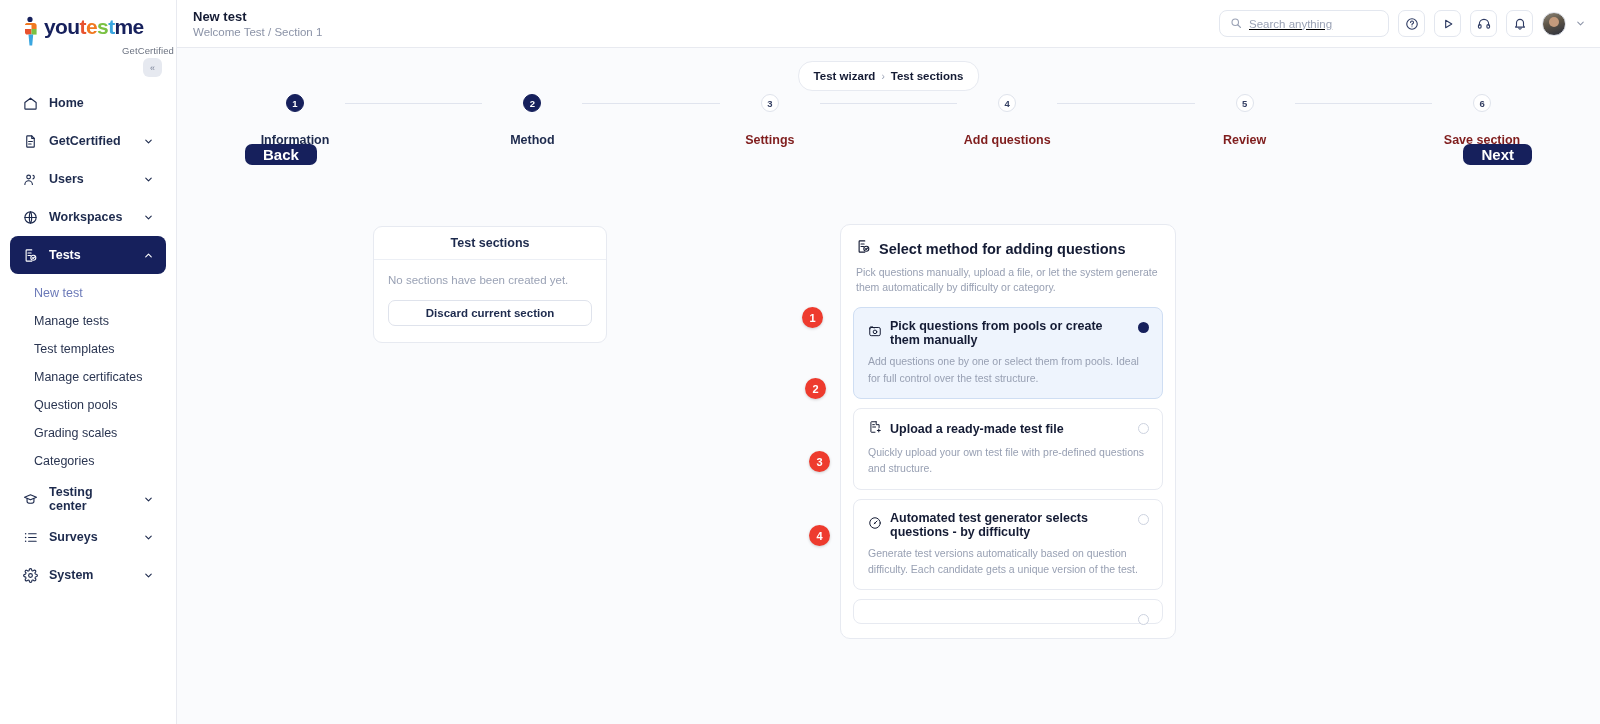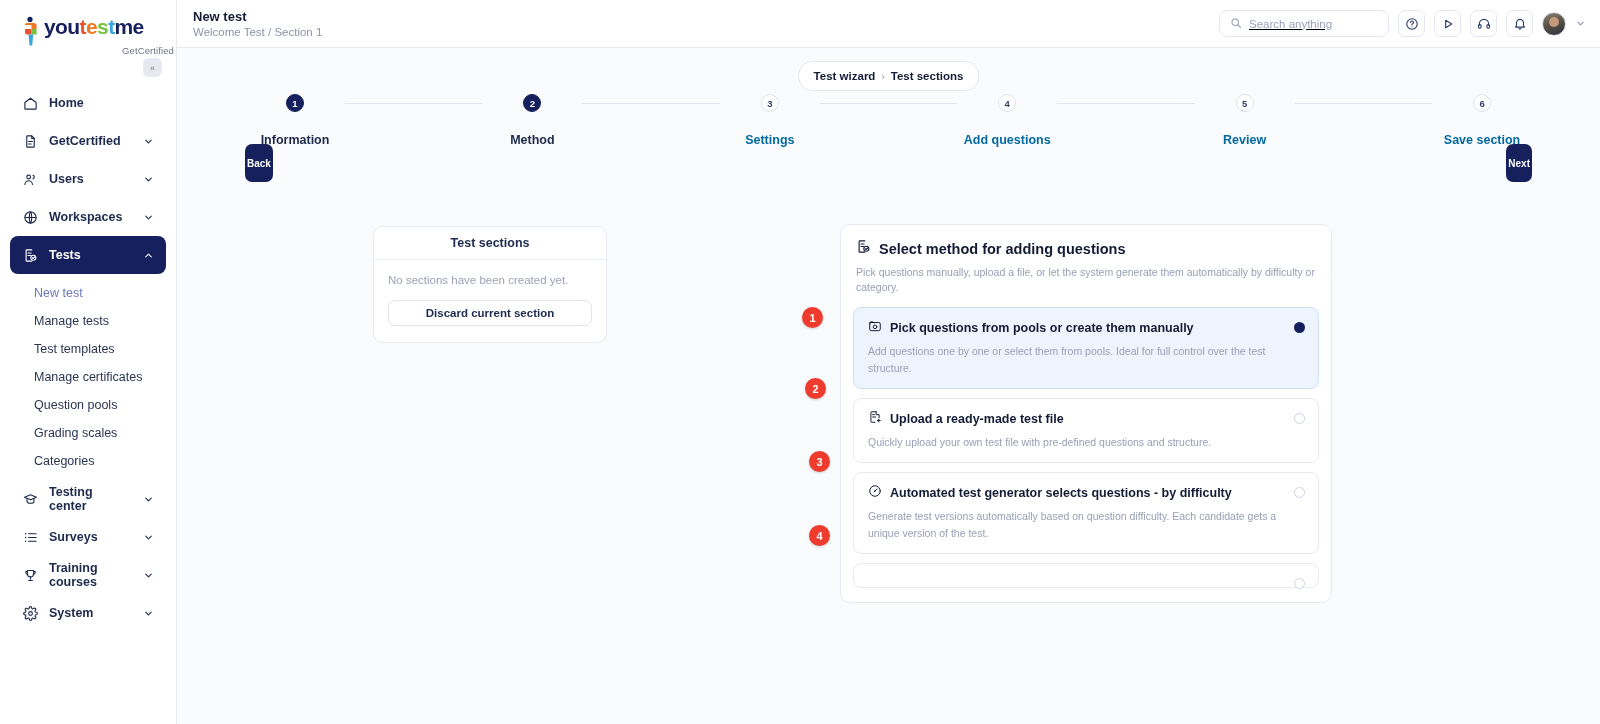--- a/index.html
+++ b/index.html
@@ -105,27 +105,27 @@
   .steps { display: flex; align-items: flex-start; }
   .step { display: flex; flex-direction: column; align-items: center; flex: 0 0 auto; width: 100px; }
   .step-circle {
     width: 18px; height: 18px; border-radius: 50%;
     display: flex; align-items: center; justify-content: center;
     font-size: 9.5px; font-weight: 700;
     background: #16205c; color: #fff; border: 1px solid #16205c;
   }
   .step.inactive .step-circle { background: #fff; color: #343f63; border: 1px solid #dfe3ec; font-weight:600;}
   .step-label { margin-top: 21px; font-size: 12.5px; font-weight: 600; color: #1d2a4d; white-space: nowrap; }
-  .step.inactive .step-label { color: #0369a1; text-align: center; }
+  .step.inactive .step-label { color: #7f1d1d; text-align: center; }
   .step-line { flex: 1; height: 1px; background: #e0e4ee; margin-top: 9px; }
 
   .nav-buttons { position: absolute; top: 96px; left: 68px; right: 68px; display: flex; }
   .btn-primary {
     background: #16205c; color: #fff; border: none; border-radius: 7px;
-    height: 38px; padding: 0 2px; font-size: 10px; font-weight: 700;
+    height: 21px; padding: 0 18px; font-size: 15px; font-weight: 700;
     cursor: pointer; font-family: inherit;
   }
   .btn-next { margin-left: auto; }
 
   
   .sections-card {
     position: absolute; left: 196px; top: 178px; width: 234px;
     background: #fff; border: 1px solid #e7eaf1; border-radius: 9px;
   }
   .sections-head {
@@ -136,21 +136,21 @@
   .sections-body { padding: 14px 14px 16px; }
   .sections-empty { font-size: 11.5px; color: #9aa2b5; margin-bottom: 14px; }
   .btn-outline {
     width: 100%; height: 26px; border: 1px solid #dfe3ec; border-radius: 7px;
     background: #fff; font-size: 11.5px; font-weight: 700; color: #1d2a4d;
     cursor: pointer; font-family: inherit;
   }
 
   
   .method-panel {
-    position: absolute; left: 663px; top: 176px; width: 492px;
+    position: absolute; left: 663px; top: 176px; width: 336px;
     background: #fff; border: 1px solid #e7eaf1; border-radius: 10px;
     padding: 14px 12px 14px;
   }
   .mp-title-row { display: flex; align-items: center; gap: 8px; padding: 0 3px; }
   .mp-title { font-size: 14.5px; font-weight: 700; color: #141b34; }
   .mp-sub { font-size: 10.5px; color: #98a0b3; line-height: 1.45; margin: 7px 3px 12px; }
 
   .opt-list { display: flex; flex-direction: column; gap: 9px; justify-content: center; }
   .opt-card {
     border: 1px solid #e7eaf1; border-radius: 8px; background: #fff;
@@ -313,35 +313,20 @@
             </svg>
         </span>
         <span class="label">Surveys</span>
         <span class="chev">
           <svg width="11" height="11" viewBox="0 0 24 24" fill="none" stroke="currentColor" stroke-width="2.4" stroke-linecap="round" stroke-linejoin="round">
               <path d="M6 9l6 6 6-6"></path>
             </svg>
         </span>
       </div>
 
-      <div class="nav-item">
-        <span class="ico">
-          <svg width="15" height="15" viewBox="0 0 24 24" fill="none" stroke="#1d2a4d" stroke-width="1.8" stroke-linecap="round" stroke-linejoin="round">
-              <path d="M7 4h10v5a5 5 0 0 1-10 0Z"></path>
-              <path d="M7 5.5H4.5v1.8A3 3 0 0 0 7.5 10M17 5.5h2.5v1.8A3 3 0 0 1 16.5 10"></path>
-              <path d="M12 14v4M9 20h6"></path>
-            </svg>
-        </span>
-        <span class="label">Training courses</span>
-        <span class="chev">
-          <svg width="11" height="11" viewBox="0 0 24 24" fill="none" stroke="currentColor" stroke-width="2.4" stroke-linecap="round" stroke-linejoin="round">
-              <path d="M6 9l6 6 6-6"></path>
-            </svg>
-        </span>
-      </div>
 
 
       <div class="nav-item">
         <span class="ico">
           <svg width="15" height="15" viewBox="0 0 24 24" fill="none" stroke="#1d2a4d" stroke-width="1.8" stroke-linecap="round" stroke-linejoin="round">
               <circle cx="12" cy="12" r="3"></circle>
               <path d="M19.4 15a1.6 1.6 0 0 0 .3 1.8l.1.1a2 2 0 1 1-2.8 2.8l-.1-.1a1.6 1.6 0 0 0-1.8-.3 1.6 1.6 0 0 0-1 1.5V21a2 2 0 1 1-4 0v-.1A1.6 1.6 0 0 0 9 19.4a1.6 1.6 0 0 0-1.8.3l-.1.1a2 2 0 1 1-2.8-2.8l.1-.1a1.6 1.6 0 0 0 .3-1.8 1.6 1.6 0 0 0-1.5-1H3a2 2 0 1 1 0-4h.1A1.6 1.6 0 0 0 4.6 9a1.6 1.6 0 0 0-.3-1.8l-.1-.1a2 2 0 1 1 2.8-2.8l.1.1a1.6 1.6 0 0 0 1.8.3H9a1.6 1.6 0 0 0 1-1.5V3a2 2 0 1 1 4 0v.1a1.6 1.6 0 0 0 1 1.5 1.6 1.6 0 0 0 1.8-.3l.1-.1a2 2 0 1 1 2.8 2.8l-.1.1a1.6 1.6 0 0 0-.3 1.8V9a1.6 1.6 0 0 0 1.5 1H21a2 2 0 1 1 0 4h-.1a1.6 1.6 0 0 0-1.5 1Z"></path>
             </svg>
         </span>
         <span class="label">System</span>

